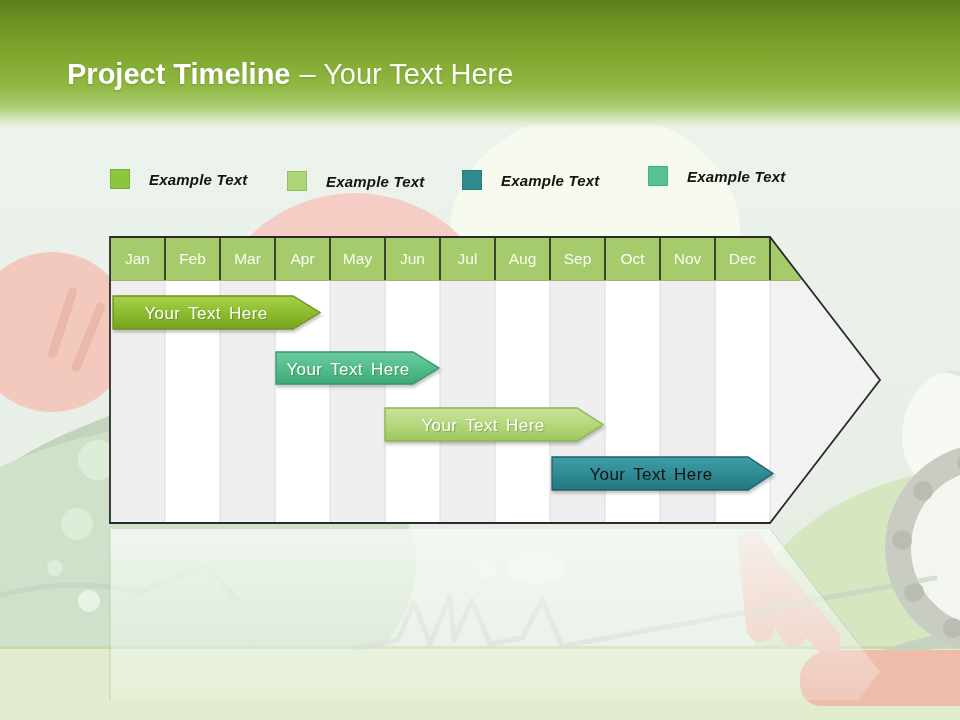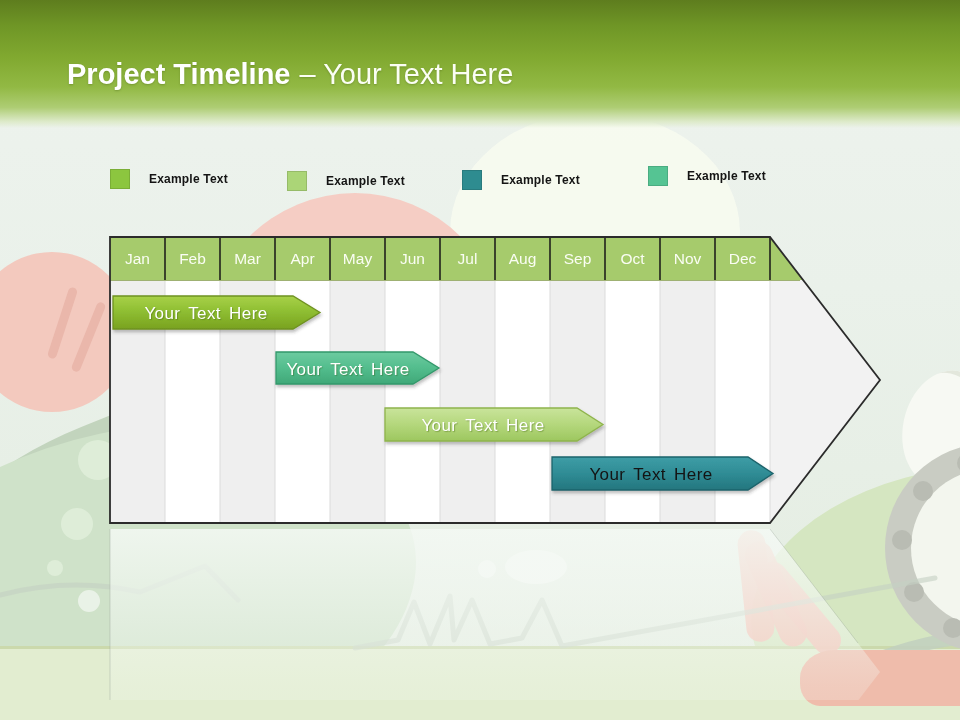--- a/index.html
+++ b/index.html
@@ -41,21 +41,21 @@
   .gray-arc{left:818px;top:626px;width:360px;height:100px;border-radius:50%;border-top:14px solid #C2D0BF;background:transparent;transform:rotate(-6deg);opacity:.85;}
   .egg{left:903px;top:370px;width:88px;height:118px;border-radius:50%;background:#F7F9F3;transform:rotate(12deg);box-shadow:inset -8px 4px 0 #E3E7DC;}
   .wheel-outer{left:885px;top:443px;width:210px;height:210px;border-radius:50%;background:#C9CCC3;}
   .wheel-inner{left:911px;top:469px;width:158px;height:158px;border-radius:50%;background:#F3F6EE;}
   .nut{width:20px;height:20px;border-radius:50%;background:#B9BCB3;}
   .n1{left:904px;top:582px;}.n2{left:892px;top:530px;}.n3{left:913px;top:481px;}.n4{left:957px;top:453px;}.n5{left:943px;top:618px;}
   .zigzag-svg{left:0;top:520px;width:960px;height:200px;}
   
   .legend-item{position:absolute;display:flex;align-items:center;}
   .swatch{width:18px;height:18px;flex:0 0 18px;border:1px solid rgba(0,0,0,.12);}
-  .legend-label{margin-left:19px;font-size:12px;font-weight:700;color:#141414;letter-spacing:.2px;}
+  .legend-label{margin-left:19px;font-size:15px;font-weight:700;color:#141414;letter-spacing:.2px;font-style:italic;}
   .li0{left:110px;top:169px;}.li1{left:287px;top:171px;}.li2{left:462px;top:170px;}.li3{left:648px;top:166px;}
   .sw0{background:#8CC63F;}.sw1{background:#ABD577;}.sw2{background:#2E8C90;}.sw3{background:#55C493;}
   
   .timeline-svg{position:absolute;left:100px;top:230px;width:800px;height:470px;}
   .month-label{font-size:15.5px;fill:#FDFFF8;opacity:.97;}
   .bar-label{font-size:17px;letter-spacing:.4px;word-spacing:3px;}
   .bar-label.white{fill:#FFFFFF;text-shadow:1px 1.5px 1px rgba(50,80,0,.35);}
   .bar-label.dark{fill:#141414;}
 </style>
 </head>

